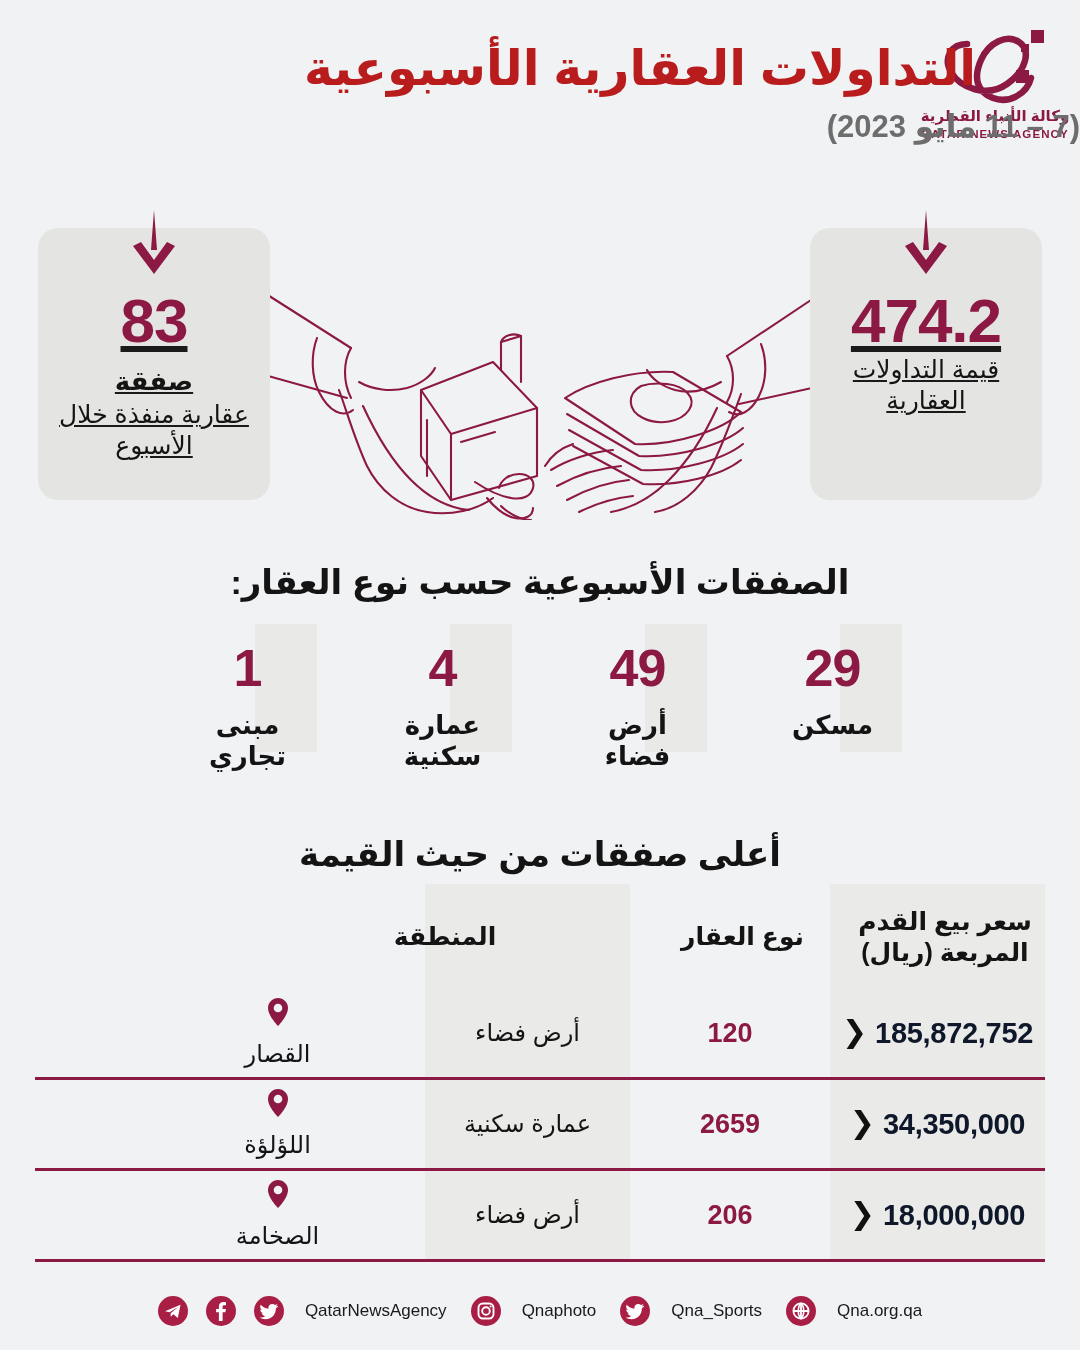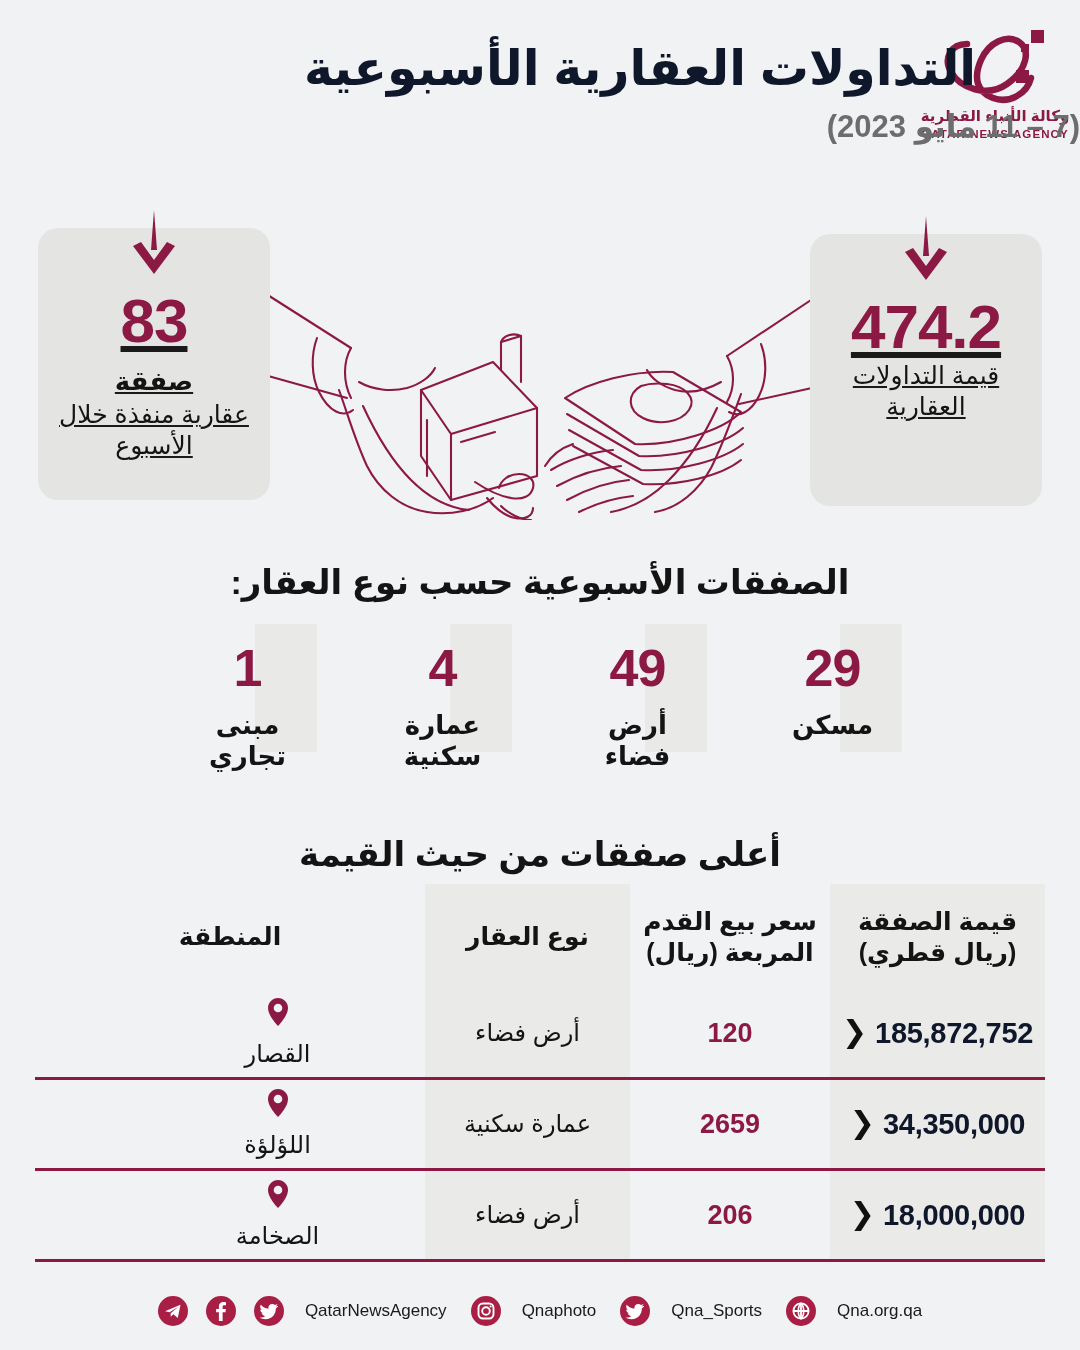--- a/index.html
+++ b/index.html
@@ -60,21 +60,21 @@
   .title-wrap {
     position: absolute;
     top: 40px;
     right: 0;
     width: 880px;
     text-align: center;
   }
   .main-title {
     font-size: 49px;
     font-weight: bold;
-    color: #0f172a;
+    color: #b91c1c;
     line-height: 1.15;
     letter-spacing: -0.5px;
   }
   .sub-title {
     font-size: 31px;
     font-weight: bold;
     color: #6d6d6d;
     margin-top: 12px;
     direction: rtl;
     text-align: right;
@@ -93,21 +93,21 @@
     top: 0;
     width: 232px;
     height: 272px;
     background: #e4e4e2;
     border-radius: 20px;
     text-align: center;
     padding-top: 62px;
     text-decoration: underline;
   }
   .kpi-card.left  { left: 38px; }
-  .kpi-card.right { left: 810px; margin-top: 6px; }
+  .kpi-card.right { left: 810px; }
 
   .kpi-arrow {
     position: absolute;
     top: -18px;
     left: 50%;
     transform: translateX(-50%);
     width: 46px;
     height: 72px;
   }
 
@@ -462,24 +462,20 @@
     </div>
   </div>
 
   <div class="section-heading sh-top">أعلى صفقات من حيث القيمة</div>
 
   <div class="table">
     <div class="col-band b1"></div>
     <div class="col-band b2"></div>
 
     <div class="trow head">
-      <div class="cell c-value">
-        <span class="th">قيمة الصفقة
-(ريال قطري)</span>
-      </div>
       <div class="cell c-price">
         <span class="th">سعر بيع القدم
 المربعة (ريال)</span>
       </div>
       <div class="cell c-type">
         <span class="th">نوع العقار</span>
       </div>
       <div class="cell c-area">
         <span class="th">المنطقة</span>
       </div>

